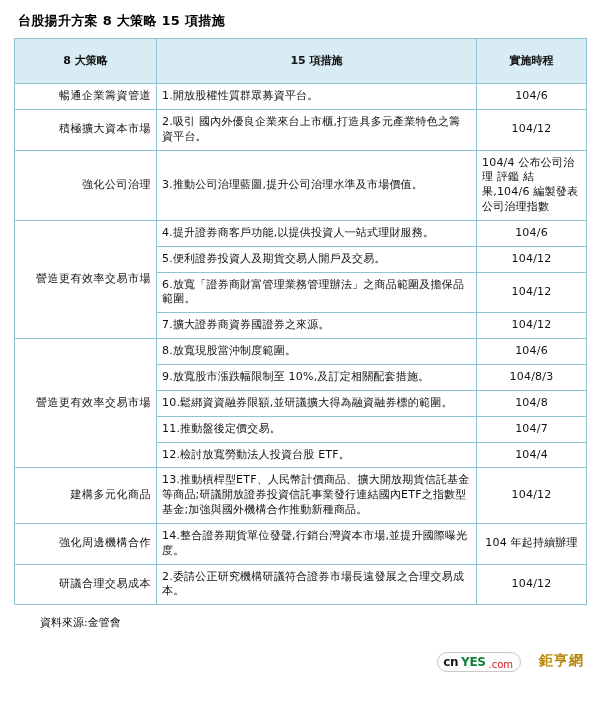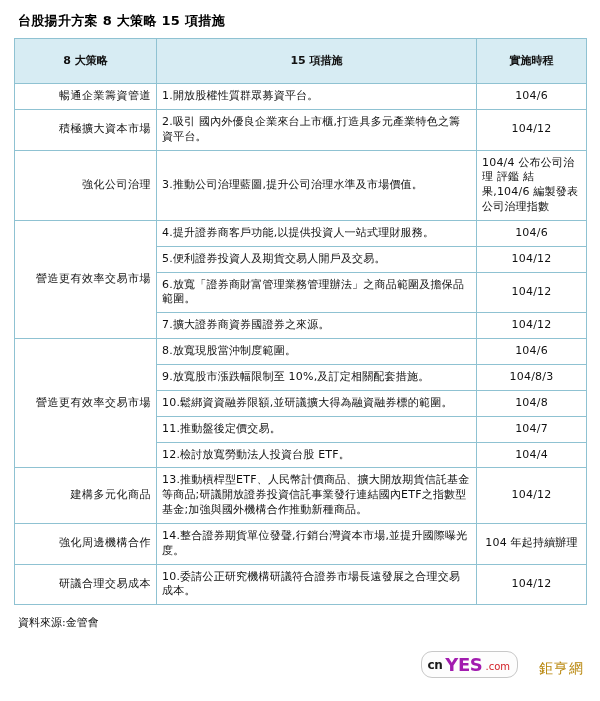--- a/index.html
+++ b/index.html
@@ -67,64 +67,65 @@
     letter-spacing: 0.2px;
   }
   td.date-multi {
     text-align: left;
     font-size: 10.5px;
     line-height: 1.45;
     margin-left: 44px;
   }
   .footnote {
     margin-top: 10px;
-    margin-left: 4px;
+    margin-left: 26px;
     font-size: 11px;
     color: #111111;
   }
   .logo {
     position: absolute;
     right: 16px;
-    bottom: 10px;
+    bottom: 16px;
     display: flex;
-    align-items: flex-end;
-    gap: 21px;
+    align-items: flex-start;
+    gap: 5px;
   }
   .logo-badge {
     border: 1px solid #c8c8c8;
     border-radius: 11px;
     padding: 2px 7px 2px 5px;
     background: #fdfdfd;
     display: flex;
     align-items: center;
     gap: 3px;
   }
   .logo-cn {
     font-family: "DejaVu Sans", "Liberation Sans", sans-serif;
     font-size: 12px;
     font-weight: bold;
     color: #1a1a1a;
     letter-spacing: -0.4px;
   }
   .logo-yes {
-    font-size: 18px;
-    font-weight: bold;
-    color: #a21caf;
+    font-size: 12px;
+    font-weight: bold;
+    color: #15803d;
     letter-spacing: -0.4px;
   }
   .logo-dotcom {
     font-size: 10px;
     color: #d21f26;
     transform: translateY(2px);
   }
   .logo-zh {
     font-size: 14px;
-    font-weight: normal;
+    font-weight: bold;
     color: #b8860b;
     letter-spacing: 1px;
+    margin-left: 13px;
   }
 </style>
 </head>
 <body>
 
 <div class="page">
 
   <div class="doc-title">台股揚升方案 8 大策略 15 項措施</div>
 
   <table class="measures">
@@ -199,21 +200,21 @@
           <td class="measure">13.推動槓桿型ETF、人民幣計價商品、擴大開放期貨信託基金等商品;研議開放證券投資信託事業發行連結國內ETF之指數型基金;加強與國外機構合作推動新種商品。</td>
           <td class="date">104/12</td>
         </tr>
         <tr>
           <td class="strategy" rowspan="1">強化周邊機構合作</td>
           <td class="measure">14.整合證券期貨單位發聲,行銷台灣資本市場,並提升國際曝光度。</td>
           <td class="date">104 年起持續辦理</td>
         </tr>
         <tr>
           <td class="strategy" rowspan="1">研議合理交易成本</td>
-          <td class="measure">10.委請公正研究機構研議符合證券市場長遠發展之合理交易成本。</td>
+          <td class="measure">2.委請公正研究機構研議符合證券市場長遠發展之合理交易成本。</td>
           <td class="date">104/12</td>
         </tr>
       </tbody>
   </table>
 
   <div class="footnote">資料來源:金管會</div>
 
   <div class="logo">
     <span class="logo-badge">
       <span class="logo-cn">cn</span>

